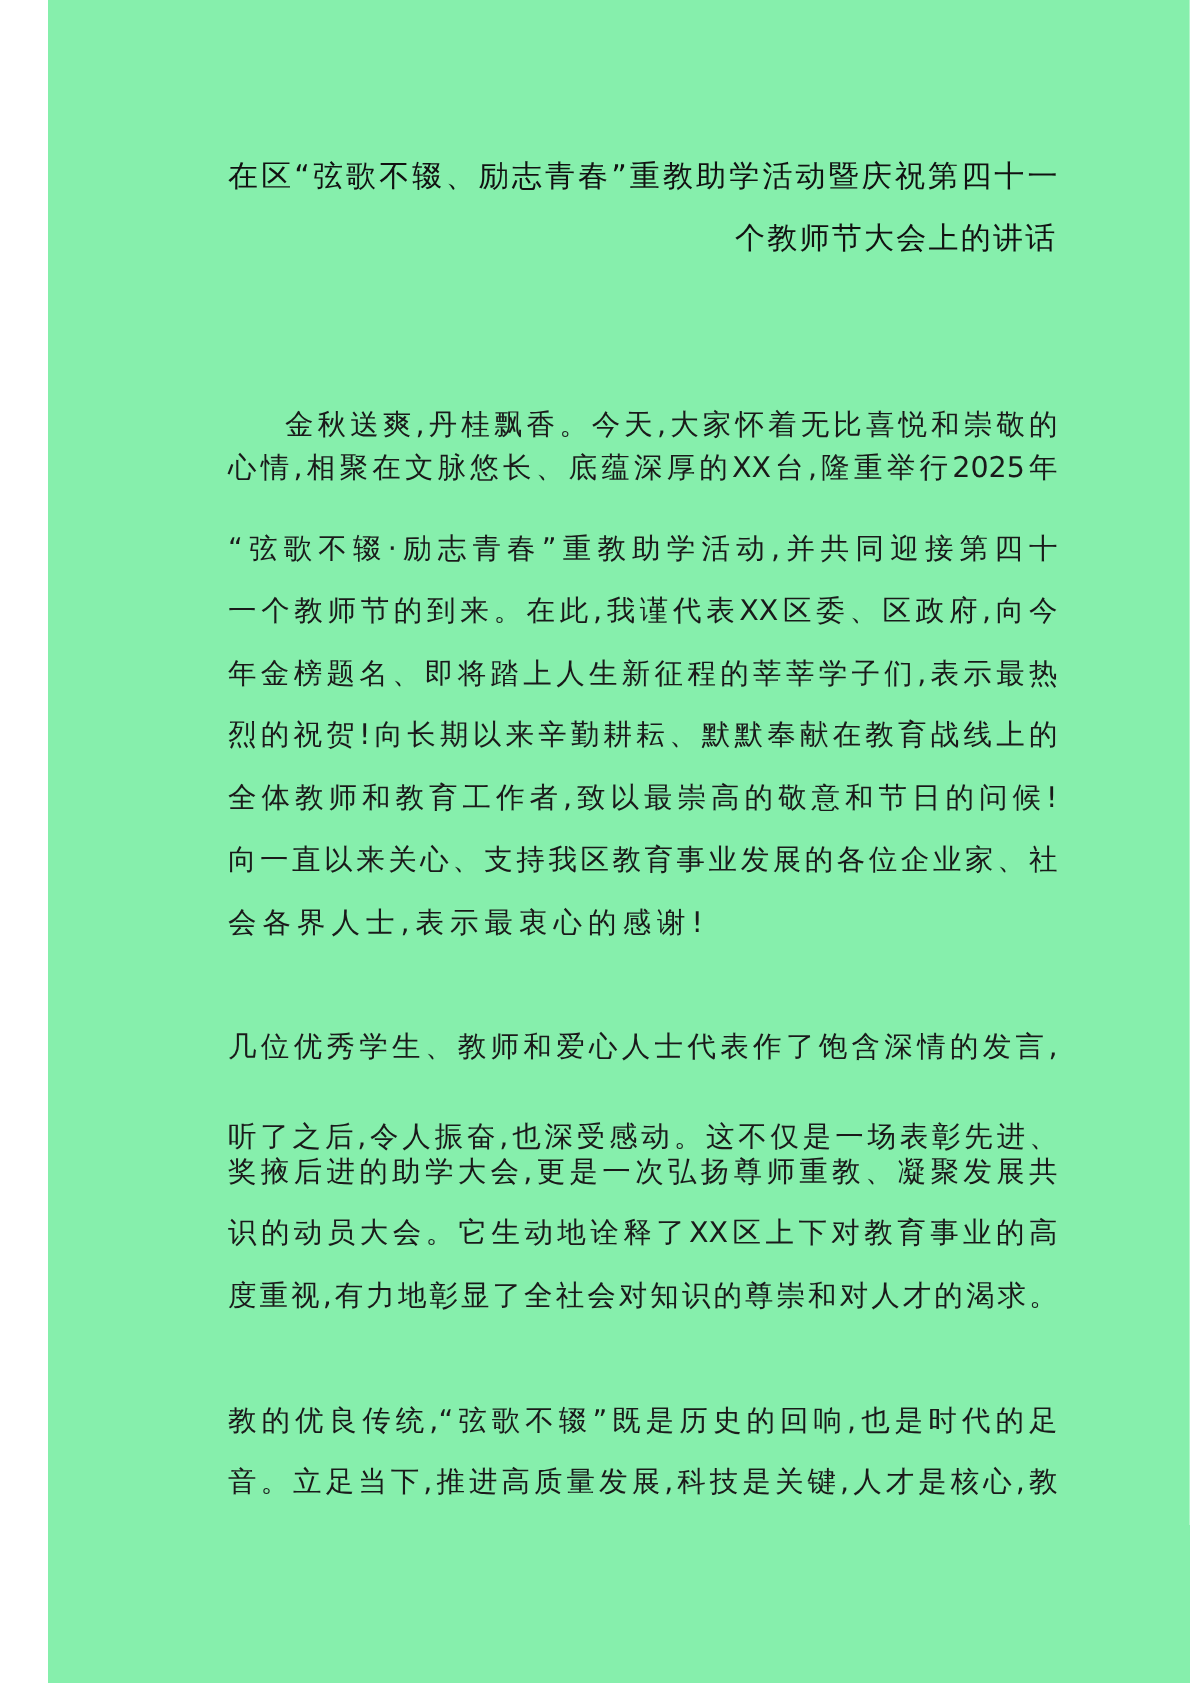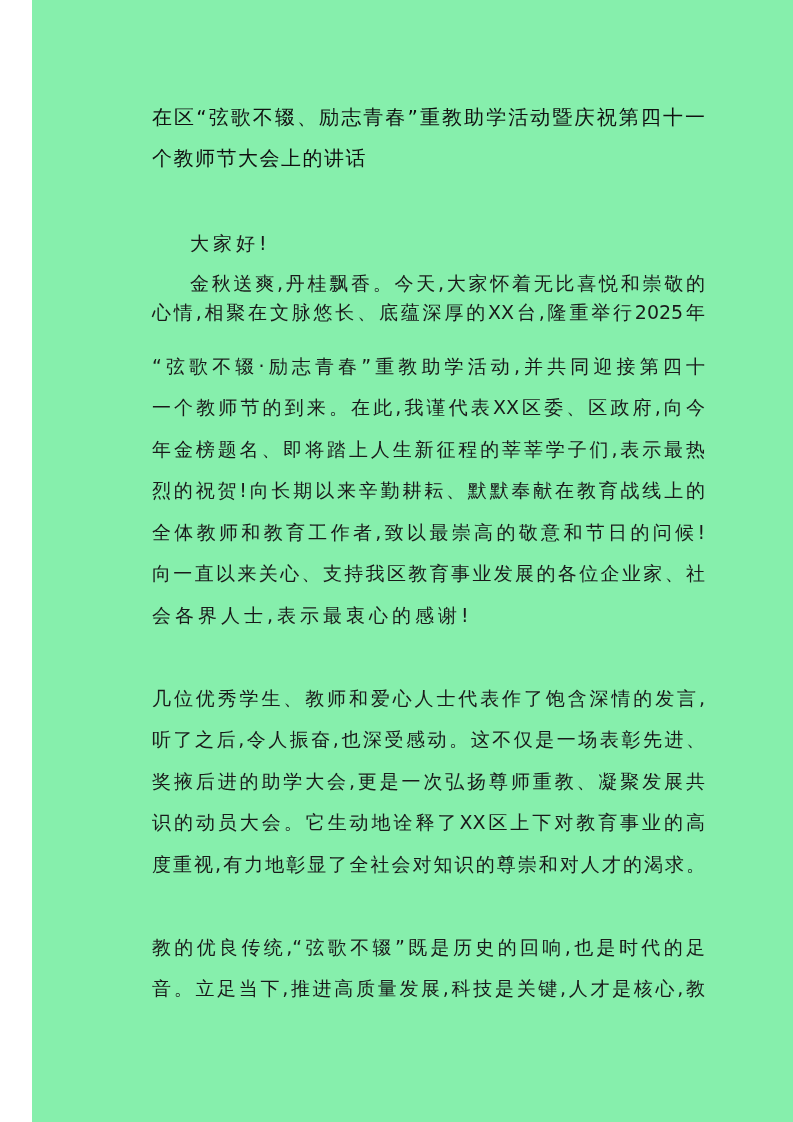--- a/index.html
+++ b/index.html
@@ -1,48 +1,47 @@
 <!DOCTYPE html>
 <html><head>
 <meta charset="utf-8">
 <style>
   html, body { margin: 0; padding: 0; background: #ffffff; }
   body { width: 793px; height: 1122px; position: relative; overflow: hidden;
          font-family: "DejaVu Serif", "Liberation Serif", serif; color: #111111; }
   .page { position: absolute; left: 0; top: 0; width: 793px; height: 1122px; background: #86efac; margin-left: 32px; }
-  .title-line { position: absolute; left: 120px; width: 553px; text-align: left;
+  .title-line { position: absolute; left: 120px; width: 553px; text-align: right;
                 font-family: "DejaVu Sans", "Liberation Sans", sans-serif;
                 font-size: 20px; line-height: 24px; letter-spacing: 1.5px; color: #111; }
   .title-line.first { text-align: justify; text-align-last: justify; letter-spacing: 0; }
   .line { position: absolute; left: 120px; width: 553px; font-size: 19px; line-height: 24px;
           text-align: justify; text-align-last: justify; white-space: nowrap; color: #1a1a1a;
           font-family: "DejaVu Sans", "Liberation Sans", sans-serif; letter-spacing: 0; }
   .line.indent { left: 158px; width: 515px; }
   .line.short { text-align-last: left; letter-spacing: 4px; }
 </style>
 </head>
 <body>
 
 <div class="page">
   <div class="title-line first" style="top:105px;">在区“弦歌不辍、励志青春”重教助学活动暨庆祝第四十一</div>
   <div class="title-line" style="top:146px;">个教师节大会上的讲话</div>
 
-  <div class="line indent short" style="top:231px;">大家好!</div>
 
   <div class="line indent" style="top:271px;">金秋送爽,丹桂飘香。今天,大家怀着无比喜悦和崇敬的</div>
   <div class="line" style="top:300px;">心情,相聚在文脉悠长、底蕴深厚的XX台,隆重举行2025年</div>
   <div class="line" style="top:354px;">“弦歌不辍·励志青春”重教助学活动,并共同迎接第四十</div>
   <div class="line" style="top:395px;">一个教师节的到来。在此,我谨代表XX区委、区政府,向今</div>
   <div class="line" style="top:437px;">年金榜题名、即将踏上人生新征程的莘莘学子们,表示最热</div>
   <div class="line" style="top:478px;">烈的祝贺!向长期以来辛勤耕耘、默默奉献在教育战线上的</div>
   <div class="line" style="top:520px;">全体教师和教育工作者,致以最崇高的敬意和节日的问候!</div>
   <div class="line" style="top:561px;">向一直以来关心、支持我区教育事业发展的各位企业家、社</div>
   <div class="line short" style="top:603px;">会各界人士,表示最衷心的感谢!</div>
 
   <div class="line" style="top:686px;">几位优秀学生、教师和爱心人士代表作了饱含深情的发言,</div>
-  <div class="line" style="top:727px;">听了之后,令人振奋,也深受感动。这不仅是一场表彰先进、</div>
+  <div class="line" style="top:746px;">听了之后,令人振奋,也深受感动。这不仅是一场表彰先进、</div>
   <div class="line" style="top:769px;">奖掖后进的助学大会,更是一次弘扬尊师重教、凝聚发展共</div>
   <div class="line" style="top:810px;">识的动员大会。它生动地诠释了XX区上下对教育事业的高</div>
   <div class="line" style="top:852px;">度重视,有力地彰显了全社会对知识的尊崇和对人才的渴求。</div>
 
   <div class="line" style="top:935px;">教的优良传统,“弦歌不辍”既是历史的回响,也是时代的足</div>
   <div class="line" style="top:976px;">音。立足当下,推进高质量发展,科技是关键,人才是核心,教</div>
 </div>
 
 </body></html>

